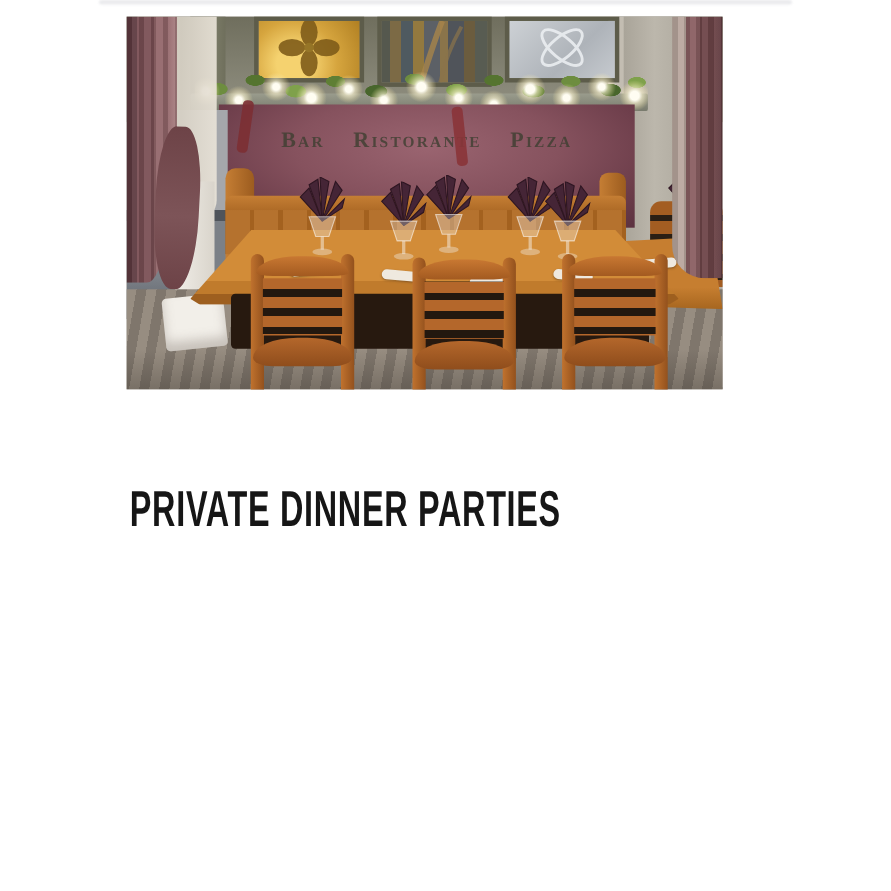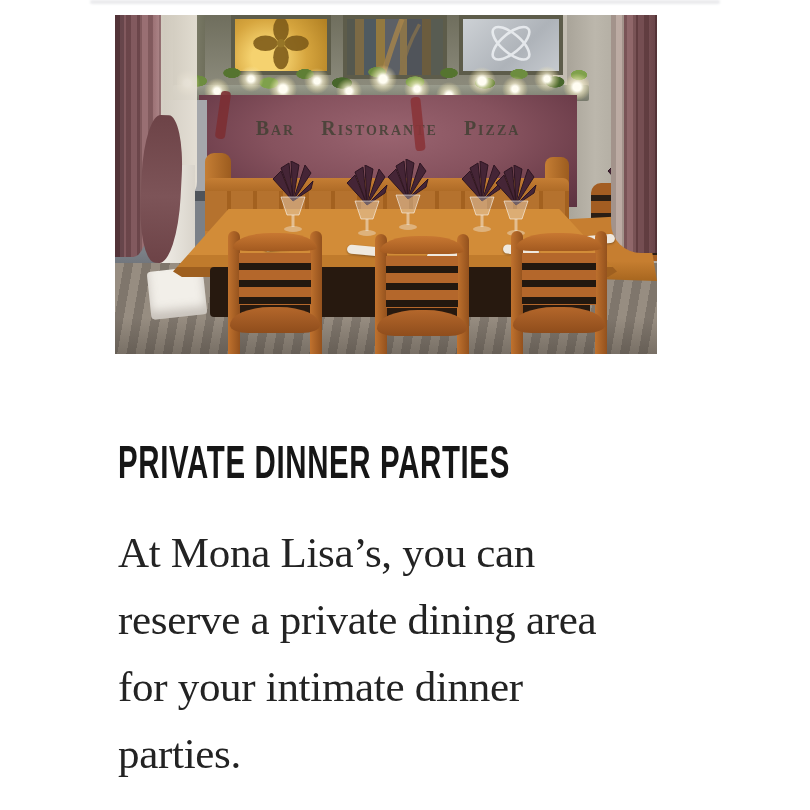--- a/index.html
+++ b/index.html
@@ -323,20 +323,14 @@
       <div class="seat"></div>
     </div>
 
     <div class="ph curtain-right" style="left:496px;top:0;width:46px;height:238px;border-radius:0 0 0 30px;background:
       repeating-linear-gradient(90deg,rgba(0,0,0,.12) 0 5px,rgba(255,255,255,.05) 5px 11px),
       linear-gradient(90deg,#b9a79e 0 28%,#8a5f62 28% 55%,#6e4549 55% 80%,#5e393e 100%);"></div>
   </figure>
 
   <h2 class="heading">PRIVATE DINNER PARTIES</h2>
 
-  <div class="para">
-    <div>At Mona Lisa’s, you can</div>
-    <div>reserve a private dining area</div>
-    <div>for your intimate dinner</div>
-    <div>parties.</div>
-  </div>
 
 </div>
 
 </body></html>

